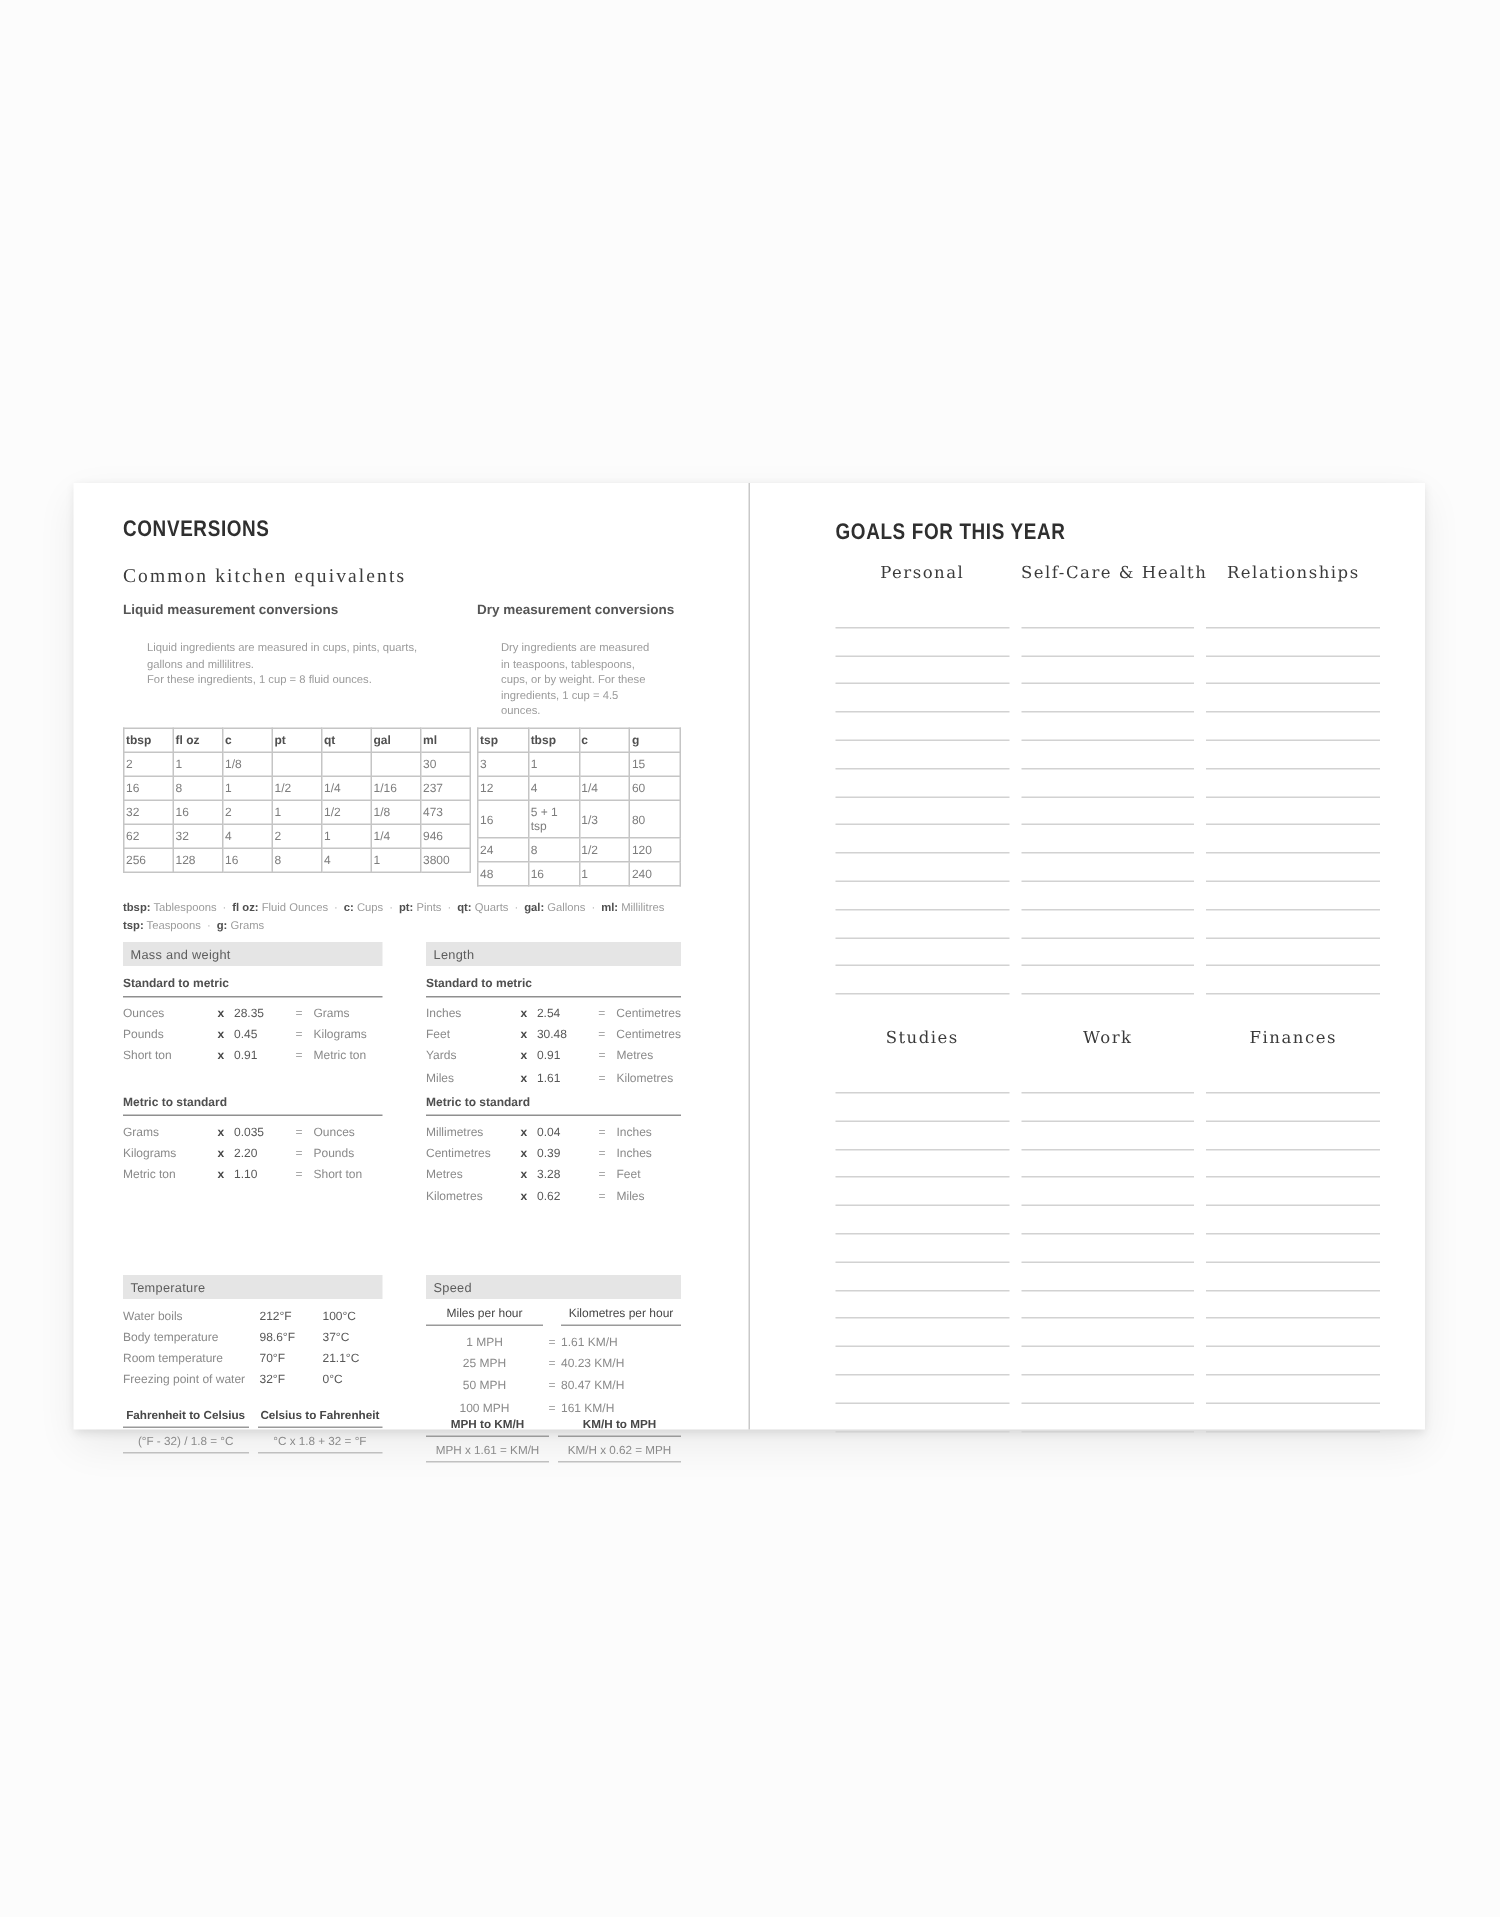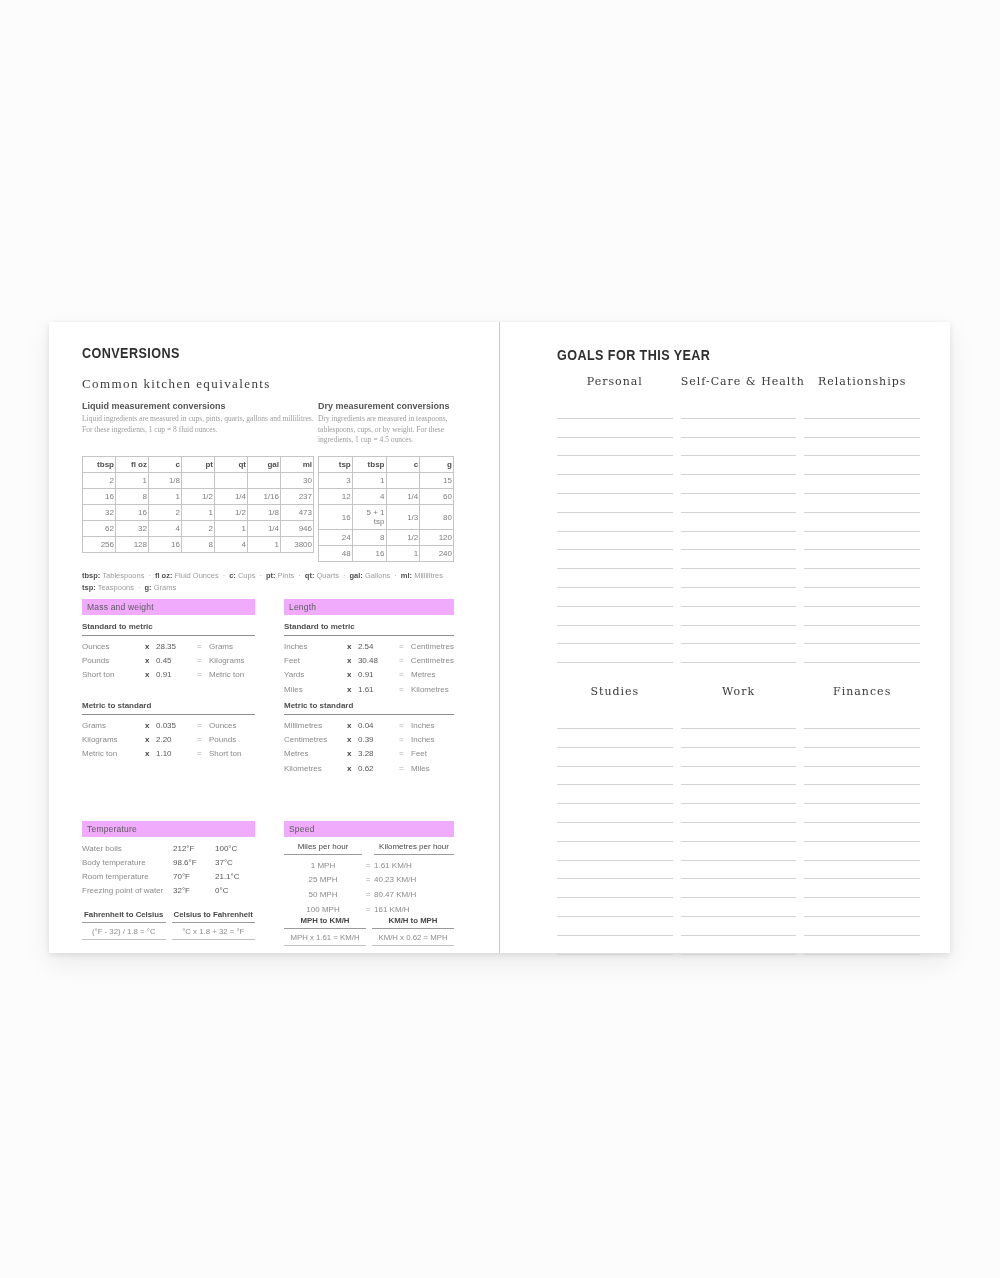--- a/index.html
+++ b/index.html
@@ -19,36 +19,36 @@
   .cond{font-size:15px;font-weight:700;color:#2f2f2f;margin:0;letter-spacing:.5px;}
   .cond span{display:inline-block;transform:scaleX(.84);transform-origin:left center;white-space:nowrap;}
 
   .serif-h{font-family:Liberation Serif, serif;font-weight:500;color:#3d3d3d;letter-spacing:1.4px;font-size:13px;margin:15px 0 9px;}
   .serif-h.charts-h{margin:17px 0 0;}
 
   .two-col{display:flex;justify-content:space-between;}
   .col-liquid{width:232px;}
   .col-dry{width:136px;}
   .col-title{font-size:9px;font-weight:700;color:#555;margin:0 0 3px;}
-  .desc{font-size:7.5px;color:#9b9b9b;line-height:1.4;margin:0;height:42px;overflow:visible;font-family:Liberation Serif, serif;}
-
-  table.kv{border-collapse:collapse;width:100%;font-size:8px;color:#7d7d7d;text-align:right;table-layout:fixed;}
+  .desc{font-size:7.5px;color:#9b9b9b;line-height:1.4;margin:16px;height:42px;overflow:visible;}
+
+  table.kv{border-collapse:collapse;width:100%;font-size:8px;color:#7d7d7d;text-align:left;table-layout:fixed;}
   table.kv th{font-weight:700;color:#4f4f4f;border:1px solid #c5c5c5;padding:3px 1px;}
   table.kv td{border:1px solid #c5c5c5;padding:3px 1px;height:8px;}
 
   .legend{margin-top:8px;font-size:7.5px;color:#9b9b9b;line-height:1.6;}
   .legend b{color:#4f4f4f;font-weight:700;}
   .legend .sep{margin:0 4px;color:#b5b5b5;}
 
   .charts-row{display:flex;justify-content:space-between;margin-top:5px;}
   .charts-row2{display:flex;justify-content:space-between;height:119px;margin-top:26px;}
   .c-col{width:173px;display:flex;flex-direction:column;box-sizing:border-box;}
   .c-col.narrow{width:170px;}
 
-  .bar{background:#f0abfc;color:#5c5c5c;font-size:8.5px;padding:3px 5px;letter-spacing:.2px;}
+  .bar{background:#e5e5e5;color:#5c5c5c;font-size:8.5px;padding:3px 5px;letter-spacing:.2px;}
   .subhead{font-size:8px;font-weight:700;color:#4f4f4f;border-bottom:1px solid #8f8f8f;padding:7px 0 4px;}
   .rows{padding-top:3px;box-sizing:border-box;}
   .rows.fixed1{height:58px;}
   .rows.fixed2{height:80px;}
 
   .conv-row{display:flex;font-size:8px;padding:2.7px 0;color:#8a8a8a;}
   .cv-l{width:63px;}
   .cv-x{width:11px;font-weight:700;color:#474747;}
   .cv-f{width:41px;color:#585858;}
   .cv-e{width:12px;color:#a9a9a9;}

